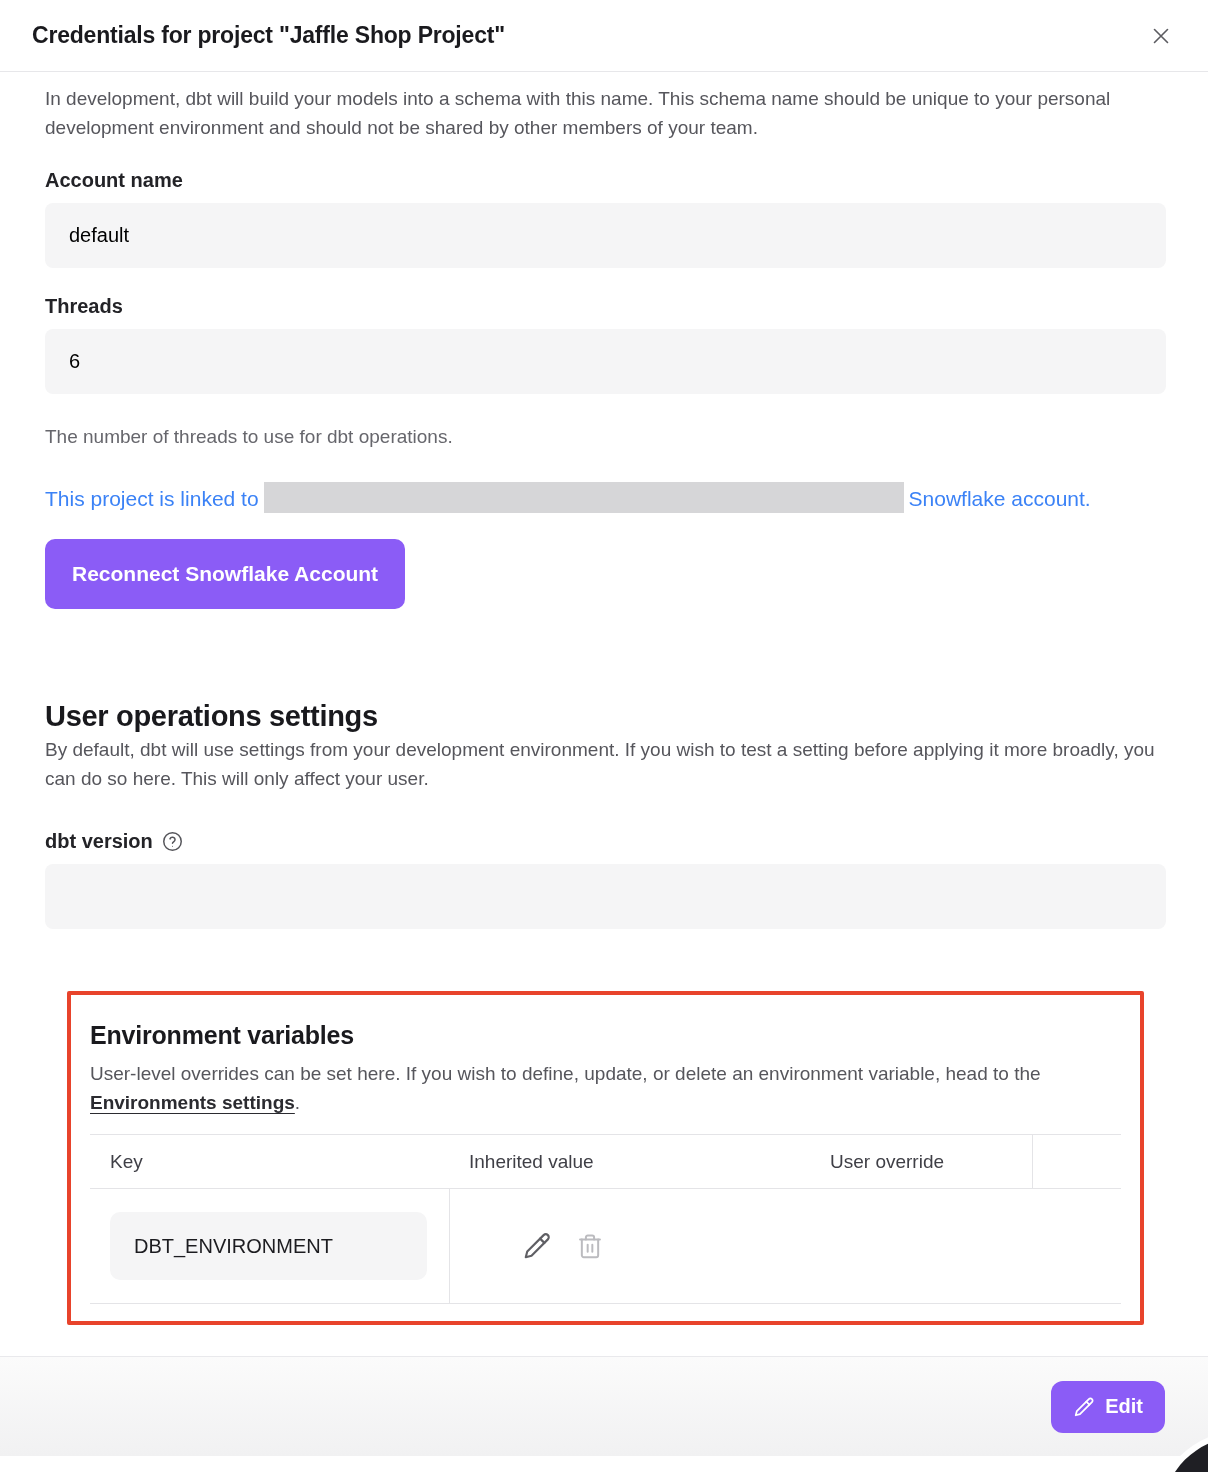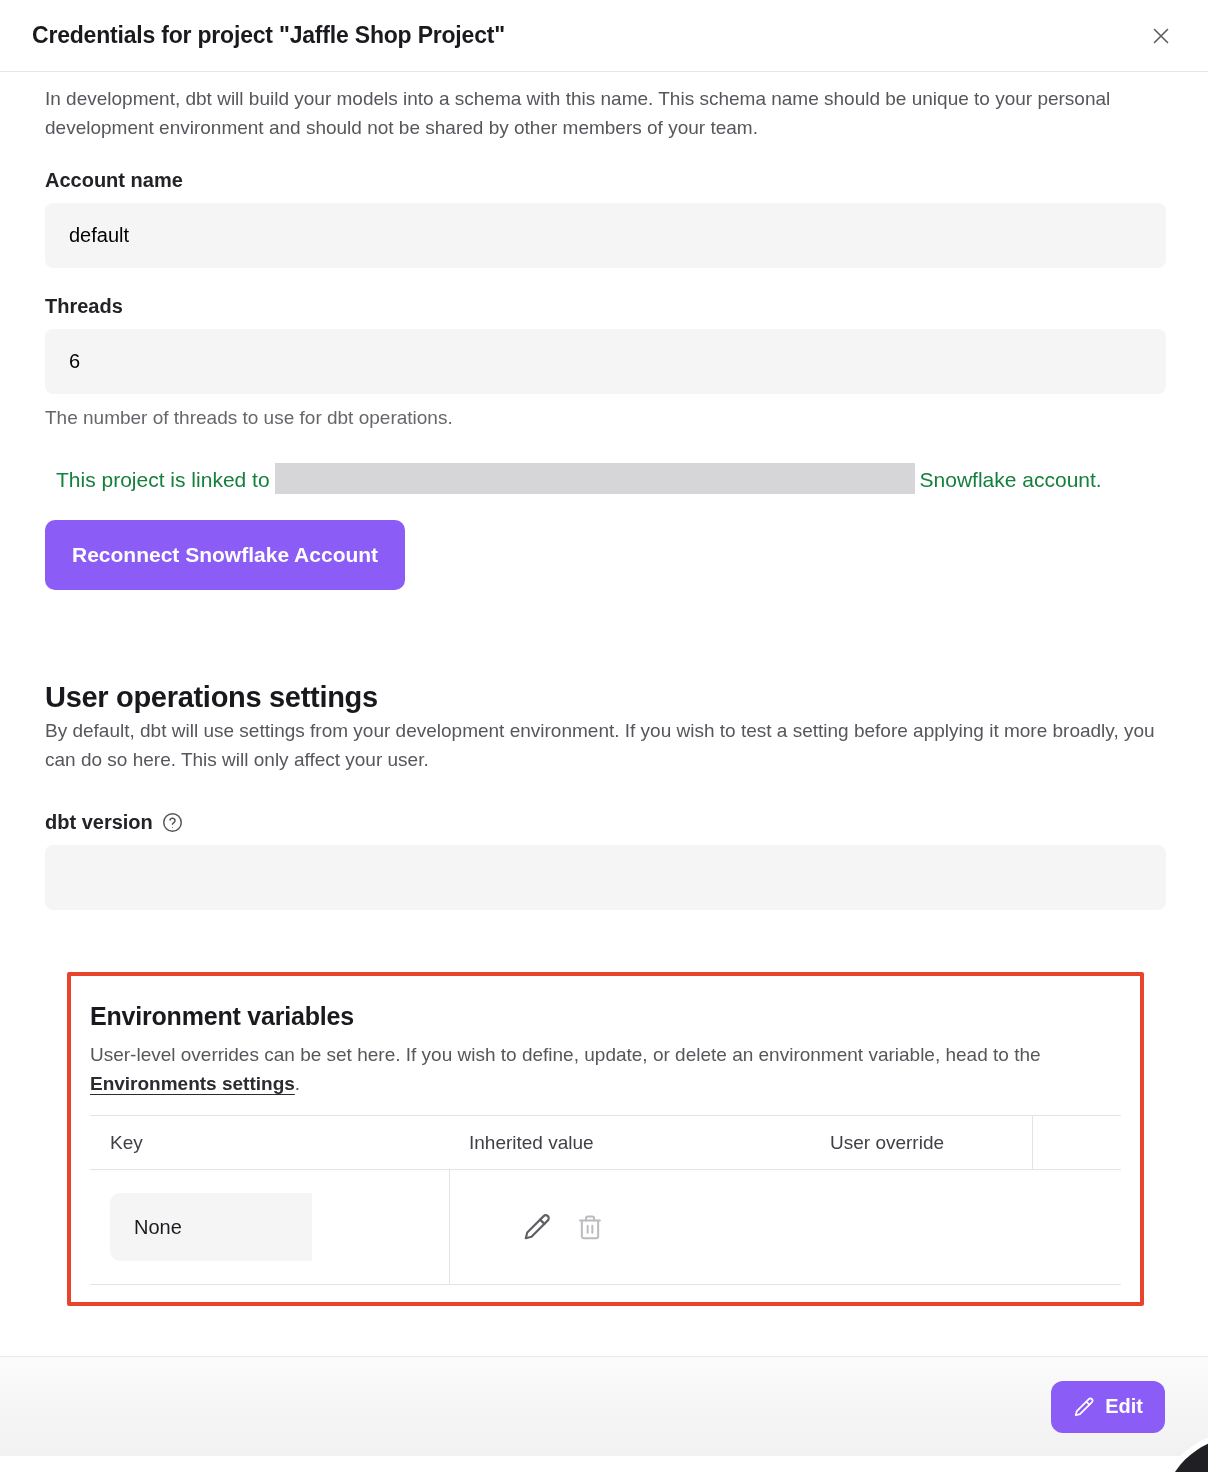--- a/index.html
+++ b/index.html
@@ -54,33 +54,32 @@
     height: 65px;
     background: #f5f5f6;
     border-radius: 8px;
     display: flex;
     align-items: center;
     padding: 0 24px;
     font-size: 20px;
     color: #000000;
   }
   .helper-text {
-    margin-top: 12px;
+    margin-top: 31px;
     font-size: 19px;
     line-height: 23px;
     color: #66666c;
   }
 
   .linked-para {
     margin-top: 33px;
     max-width: 1060px;
     font-size: 21px;
     line-height: 36px;
-    color: #15803d;
-    margin-left: 11px;
+    color: #3b82f6;
   }
   .redacted-bar {
     display: inline-block;
     width: 640px;
     height: 31px;
     background: #d6d6d8;
     vertical-align: -7px;
     margin: 0 5px;
   }
 
@@ -291,22 +290,22 @@
     <div class="env-table">
       <div class="env-table-header">
         <div class="env-th">Key</div>
         <div class="env-th">Inherited value</div>
         <div class="env-th">User override</div>
         <div class="env-th actions-col"></div>
       </div>
 
       <div class="env-table-row">
         <div class="env-td">
-          <div class="pill clipped">
-            <span>None</span>
+          <div class="pill">
+            <span>DBT_ENVIRONMENT</span>
           </div>
         </div>
         <div class="env-td actions-col">
           <div class="row-actions">
             <button class="icon-btn edit-row">
               <span style="display:flex;">
                 <svg width="30" height="30" viewBox="0 0 24 24" fill="none" stroke="currentColor" stroke-width="1.7" stroke-linecap="round" stroke-linejoin="round">
                     <path d="M17.3 3.3a2.4 2.4 0 0 1 3.4 3.4L7.6 19.8 3 21l1.2-4.6Z"></path>
                     <path d="M14.5 6.1l3.4 3.4"></path>
                   </svg>

